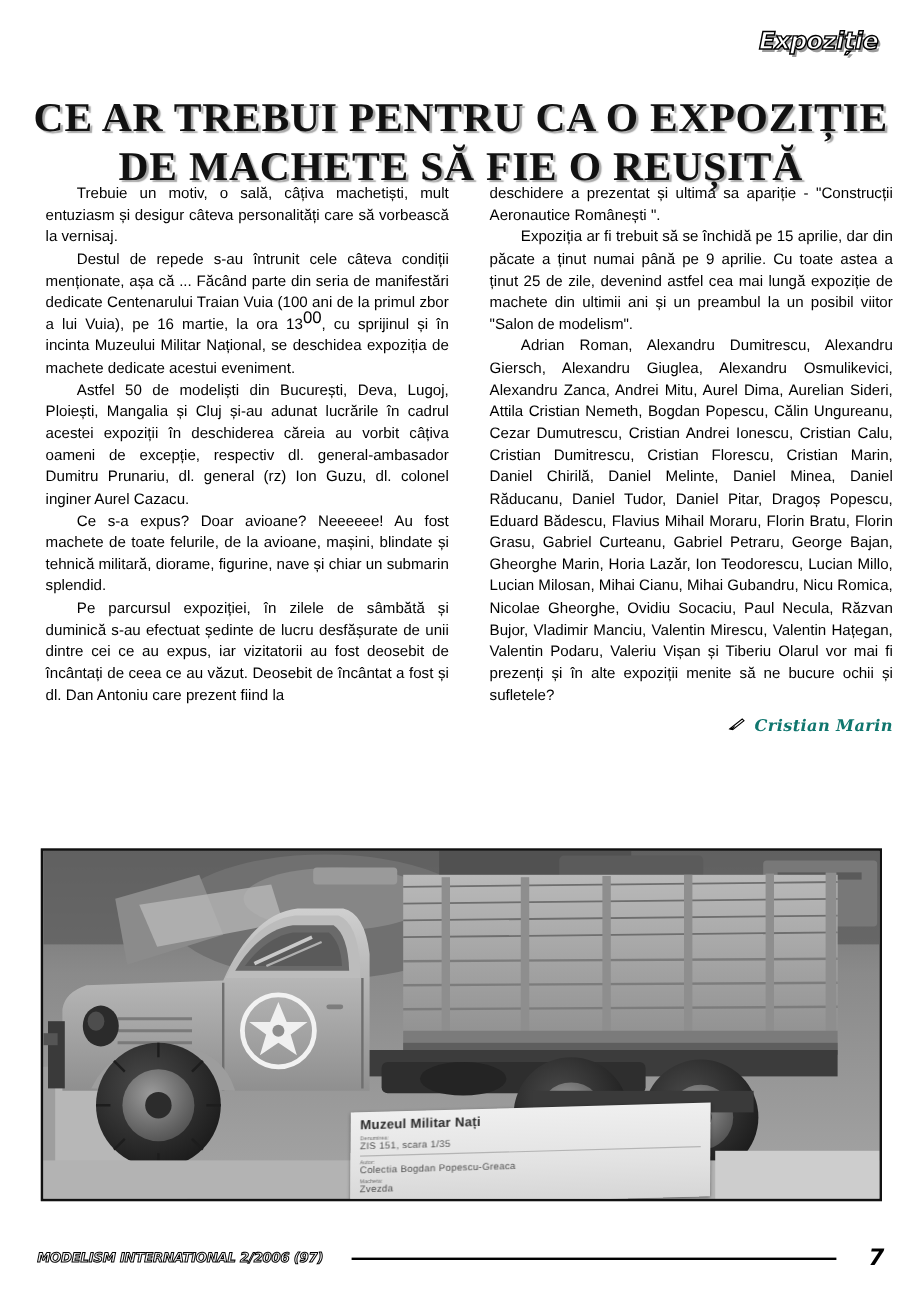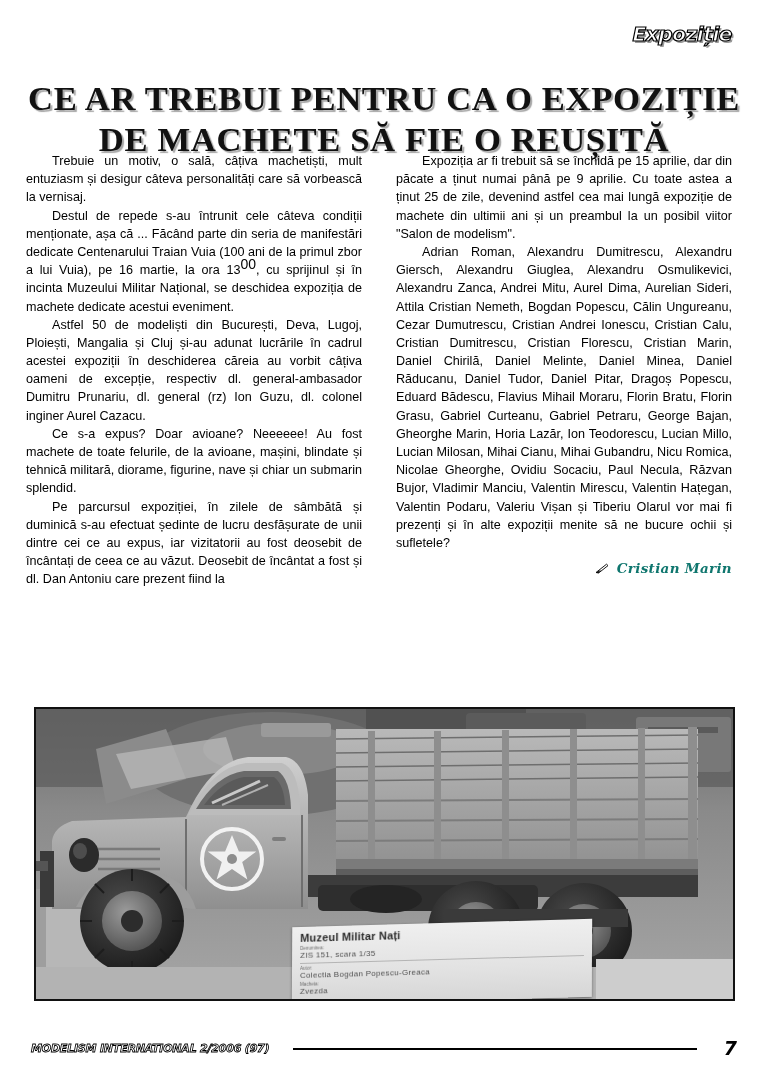--- a/index.html
+++ b/index.html
@@ -57,21 +57,21 @@
     color: #111;
     text-shadow: 2px 2px 1px rgba(150,150,150,0.85);
     transform: scaleX(1.02);
   }
   .headline .hl-line { display: block; white-space: nowrap; }
 
   
   .columns {
     position: absolute;
     top: 152px;
-    left: 26px;
+    left: 38px;
     width: 706px;
     height: 545px;
     display: flex;
     gap: 34px;
   }
   .col {
     width: 336px;
     font-size: 12.6px;
     line-height: 1.445;
     text-align: justify;
@@ -224,20 +224,21 @@
 
     <div class="col">
       <p>Trebuie un motiv, o sală, câțiva machetiști, mult entuziasm și desigur câteva personalități care să vorbească la vernisaj.</p>
       <p><span>Destul de repede s-au întrunit cele câteva condiții menționate, așa că ... Făcând parte din seria de manifestări dedicate Centenarului Traian Vuia (100 ani de la primul zbor a lui Vuia), pe 16 martie, la ora 13</span><span class="sup">00</span><span>, cu sprijinul și în incinta Muzeului Militar Național, se deschidea expoziția de machete dedicate acestui eveniment.</span></p>
       <p>Astfel 50 de modeliști din București, Deva, Lugoj, Ploiești, Mangalia și Cluj și-au adunat lucrările în cadrul acestei expoziții în deschiderea căreia au vorbit câțiva oameni de excepție, respectiv dl. general-ambasador Dumitru Prunariu, dl. general (rz) Ion Guzu, dl. colonel inginer Aurel Cazacu.</p>
       <p>Ce s-a expus? Doar avioane? Neeeeee! Au fost machete de toate felurile, de la avioane, mașini, blindate și tehnică militară, diorame, figurine, nave și chiar un submarin splendid.</p>
       <p>Pe parcursul expoziției, în zilele de sâmbătă și duminică s-au efectuat ședinte de lucru desfășurate de unii dintre cei ce au expus, iar vizitatorii au fost deosebit de încântați de ceea ce au văzut. Deosebit de încântat a fost și dl. Dan Antoniu care prezent fiind la</p>
     </div>
 
     <div class="col">
+      <p class="noindent">deschidere a prezentat și ultima sa apariție - "Construcții Aeronautice Românești ".</p>
       <p>Expoziția ar fi trebuit să se închidă pe 15 aprilie, dar din păcate a ținut numai până pe 9 aprilie. Cu toate astea a ținut 25 de zile, devenind astfel cea mai lungă expoziție de machete din ultimii ani și un preambul la un posibil viitor "Salon de modelism".</p>
       <p>Adrian Roman, Alexandru Dumitrescu, Alexandru Giersch, Alexandru Giuglea, Alexandru Osmulikevici, Alexandru Zanca, Andrei Mitu, Aurel Dima, Aurelian Sideri, Attila Cristian Nemeth, Bogdan Popescu, Călin Ungureanu, Cezar Dumutrescu, Cristian Andrei Ionescu, Cristian Calu, Cristian Dumitrescu, Cristian Florescu, Cristian Marin, Daniel Chirilă, Daniel Melinte, Daniel Minea, Daniel Răducanu, Daniel Tudor, Daniel Pitar, Dragoș Popescu, Eduard Bădescu, Flavius Mihail Moraru, Florin Bratu, Florin Grasu, Gabriel Curteanu, Gabriel Petraru, George Bajan, Gheorghe Marin, Horia Lazăr, Ion Teodorescu, Lucian Millo, Lucian Milosan, Mihai Cianu, Mihai Gubandru, Nicu Romica, Nicolae Gheorghe, Ovidiu Socaciu, Paul Necula, Răzvan Bujor, Vladimir Manciu, Valentin Mirescu, Valentin Hațegan, Valentin Podaru, Valeriu Vișan și Tiberiu Olarul vor mai fi prezenți și în alte expoziții menite să ne bucure ochii și sufletele?</p>
 
       <div class="signature">
         <span class="sig-pen">
           <svg width="14" height="11" viewBox="0 0 14 11">
             <path d="M1 9.5 L11.5 1.2 L13 2.6 L3.6 10 Z" fill="none" stroke="#000" stroke-width="0.9"></path>
             <path d="M1 9.5 L6 6.8 L3.6 10 Z" fill="#000"></path>
           </svg>
         </span>

